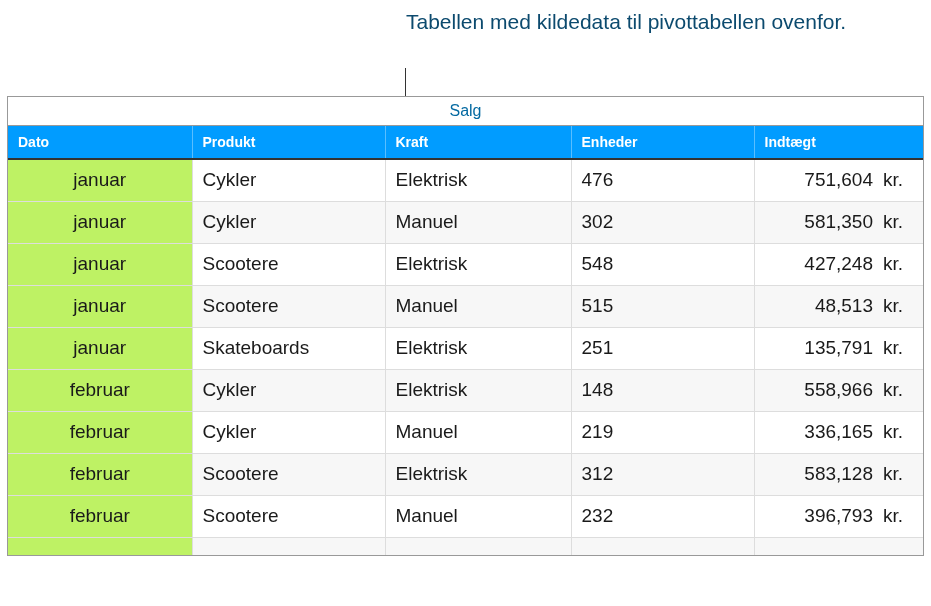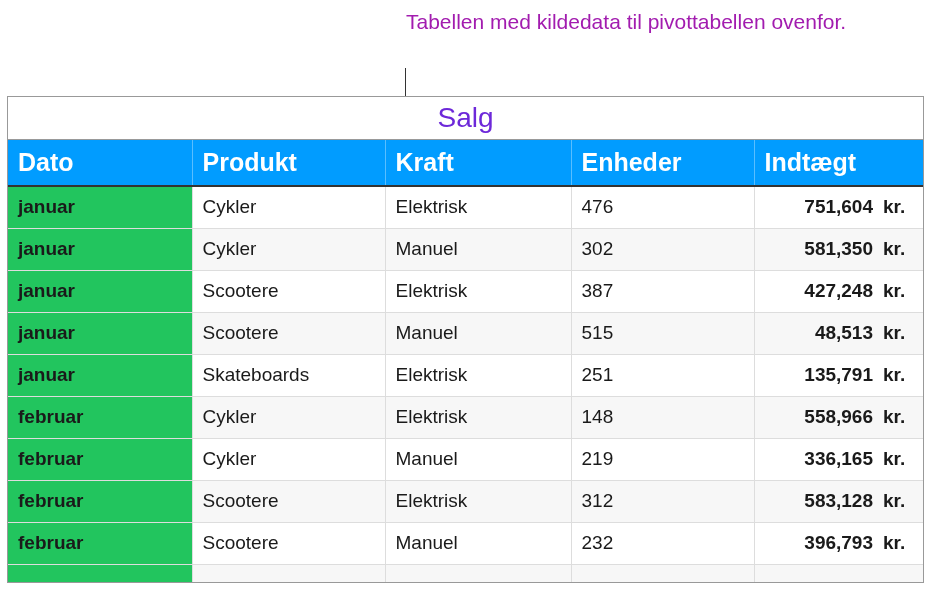--- a/index.html
+++ b/index.html
@@ -12,56 +12,56 @@
       background: #ffffff;
       width: 931px;
       height: 606px;
       position: relative;
     }
     .callout {
       position: absolute;
       top: 8px;
       left: 406px;
       font-size: 21px;
-      color: #a21caf;
+      color: #0c4a6e;
       line-height: 1.3;
     }
     .callout-line {
       position: absolute;
       left: 405px;
       top: 68px;
       width: 1px;
       height: 28px;
       background: #333;
     }
     .table-wrapper {
       position: absolute;
       top: 96px;
       left: 7px;
       width: 917px;
       border: 1px solid #999;
     }
     .table-title {
       text-align: center;
-      font-size: 28px;
+      font-size: 16px;
       padding: 5px 0;
       background: #fff;
-      color: #6d28d9;
+      color: #0369a1;
       border-bottom: 1px solid #999;
     }
     table {
       width: 100%;
       border-collapse: collapse;
       table-layout: fixed;
     }
     th {
       background: #019cff;
       color: #ffffff;
       font-weight: 700;
-      font-size: 25px;
+      font-size: 14px;
       text-align: left;
       padding: 8px 10px;
       border-left: 1px solid rgba(255,255,255,0.35);
     }
     th:first-child {
       border-left: none;
     }
     thead tr {
       border-bottom: 2px solid #333;
     }
@@ -75,42 +75,41 @@
     td:first-child {
       border-left: none;
     }
     tbody tr {
       border-top: 1px solid #ddd;
     }
     tbody tr:nth-child(even) td.data-cell {
       background: #f7f7f7;
     }
     td.date-cell {
-      text-align: left;
-      font-weight: 700;
+      text-align: center;
+      font-weight: 400;
       padding-right: 10px;
-      background: #22c55e;
+      background: #bef264;
     }
     td.text-cell {
       text-align: left;
     }
     td.num-cell {
       padding-right: 14px;
       margin-top: 44px;
     }
     td.currency-cell {
       padding: 0;
     }
     .currency-inner {
       display: flex;
       justify-content: space-between;
       align-items: center;
       padding: 0 10px 0 10px;
       height: 100%;
-      font-weight: bold;
     }
     .currency-val {
       text-align: right;
       flex: 1;
       padding-right: 10px;
     }
     .currency-unit {
       width: 30px;
       text-align: left;
     }
@@ -171,21 +170,21 @@
             <div class="currency-inner">
               <span class="currency-val">581,350</span>
               <span class="currency-unit">kr.</span>
             </div>
           </td>
         </tr>
         <tr>
           <td class="date-cell">januar</td>
           <td class="data-cell text-cell">Scootere</td>
           <td class="data-cell text-cell">Elektrisk</td>
-          <td class="data-cell num-cell">387</td>
+          <td class="data-cell num-cell">548</td>
           <td class="data-cell currency-cell">
             <div class="currency-inner">
               <span class="currency-val">427,248</span>
               <span class="currency-unit">kr.</span>
             </div>
           </td>
         </tr>
         <tr>
           <td class="date-cell">januar</td>
           <td class="data-cell text-cell">Scootere</td>

